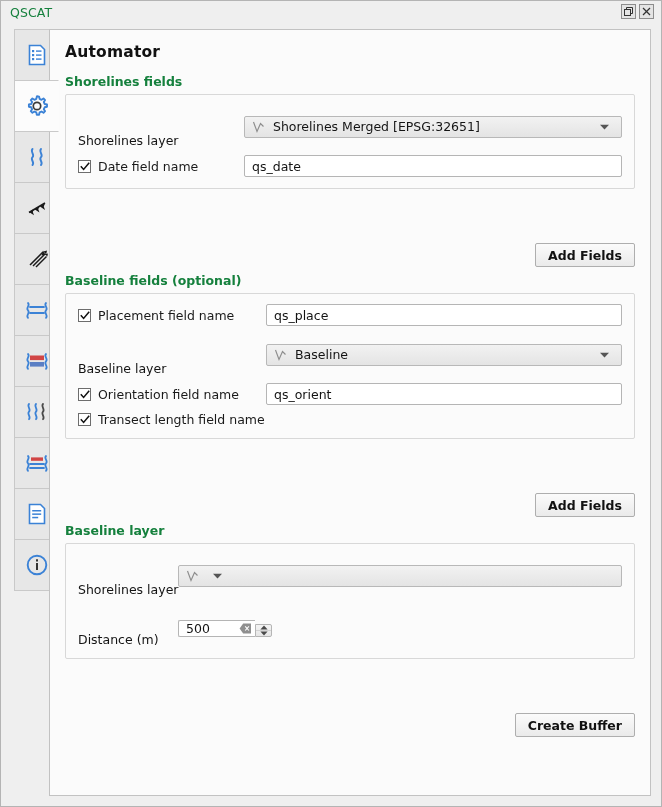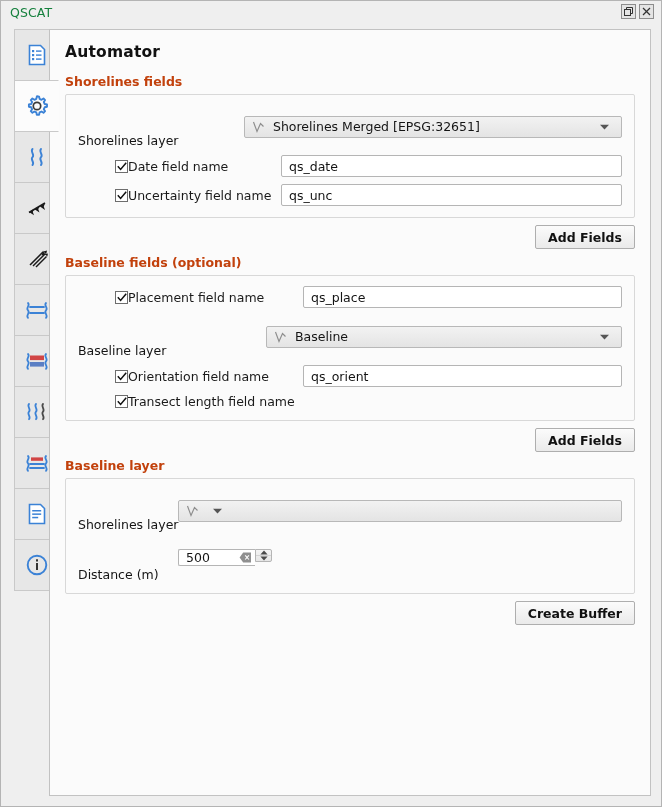--- a/index.html
+++ b/index.html
@@ -96,21 +96,21 @@
     font-size: 15.5px;
     font-weight: bold;
     color: #111;
     margin: 0 0 13px 0;
     letter-spacing: .2px;
   }
 
   .section-title {
     font-size: 12.5px;
     font-weight: bold;
-    color: #c2410c;
+    color: #15803d;
     margin: 0 0 5px 0;
   }
   .section { margin-bottom: 6px; }
 
   .groupbox {
     border: 1px solid #d8d8d8;
     border-radius: 2px;
     background: #fbfbfb;
     padding: 10px 12px 11px 12px;
   }
@@ -126,24 +126,23 @@
     font-size: 12.5px;
     color: #141414;
     white-space: nowrap;
     margin-top: 28px;
   }
 
   
   .cb-label {
     display: flex;
     align-items: center;
-    gap: 0;
+    gap: 7px;
     white-space: nowrap;
     cursor: pointer;
-    margin-left: 37px;
   }
   .checkbox {
     width: 13px; height: 13px;
     border: 1px solid #6d6d6d;
     background: #ffffff;
     display: flex; align-items: center; justify-content: center;
     flex: 0 0 auto;
   }
   .checkbox svg { display: block; }
 
@@ -182,21 +181,21 @@
     color: #141414;
     cursor: text;
     overflow: hidden;
     white-space: nowrap;
   }
 
   
   .spinbox {
     height: 23px;
     display: flex;
-    align-items: flex-start;
+    align-items: flex-end;
     width: 94px;
   }
   .spin-field {
     flex: 1;
     border: 1px solid #b5b5b5;
     border-right: none;
     border-radius: 2px 0 0 2px;
     background: #ffffff;
     display: flex;
     align-items: center;
@@ -240,20 +239,21 @@
     border: 1px solid #aeaeae;
     border-radius: 2px;
     background: linear-gradient(#fbfbfb, #eaeaea);
     font-family: "DejaVu Sans", "Liberation Sans", sans-serif;
     font-size: 12.5px;
     font-weight: bold;
     color: #111;
     display: flex; align-items: center; justify-content: center;
     cursor: pointer;
     white-space: nowrap;
+    margin-top: 47px;
   }
 </style>
 </head>
 <body>
 
 <div id="window">
 
   <div id="titlebar">
     <span id="titlebar-title">QSCAT</span>
     <div id="titlebar-buttons">
@@ -412,31 +412,20 @@
                 <span class="checkbox">
                   <svg width="10" height="9" viewBox="0 0 10 9">
                     <polyline points="0.8,4.3 3.6,7.4 9.2,0.8" fill="none" stroke="#111" stroke-width="1.5"></polyline>
                   </svg>
                 </span>
                 <span>Date field name</span>
               </label>
               <div class="lineedit" style="flex:1">qs_date</div>
             </div>
 
-            <div class="row">
-              <label class="cb-label" style="width:166px">
-                <span class="checkbox">
-                  <svg width="10" height="9" viewBox="0 0 10 9">
-                    <polyline points="0.8,4.3 3.6,7.4 9.2,0.8" fill="none" stroke="#111" stroke-width="1.5"></polyline>
-                  </svg>
-                </span>
-                <span>Uncertainty field name</span>
-              </label>
-              <div class="lineedit" style="flex:1">qs_unc</div>
-            </div>
 
           </div>
           <div class="btnrow">
             <div class="pushbutton">Add Fields</div>
           </div>
         </div>
 
         <div class="section">
           <div class="section-title">Baseline fields (optional)</div>
           <div class="groupbox">

